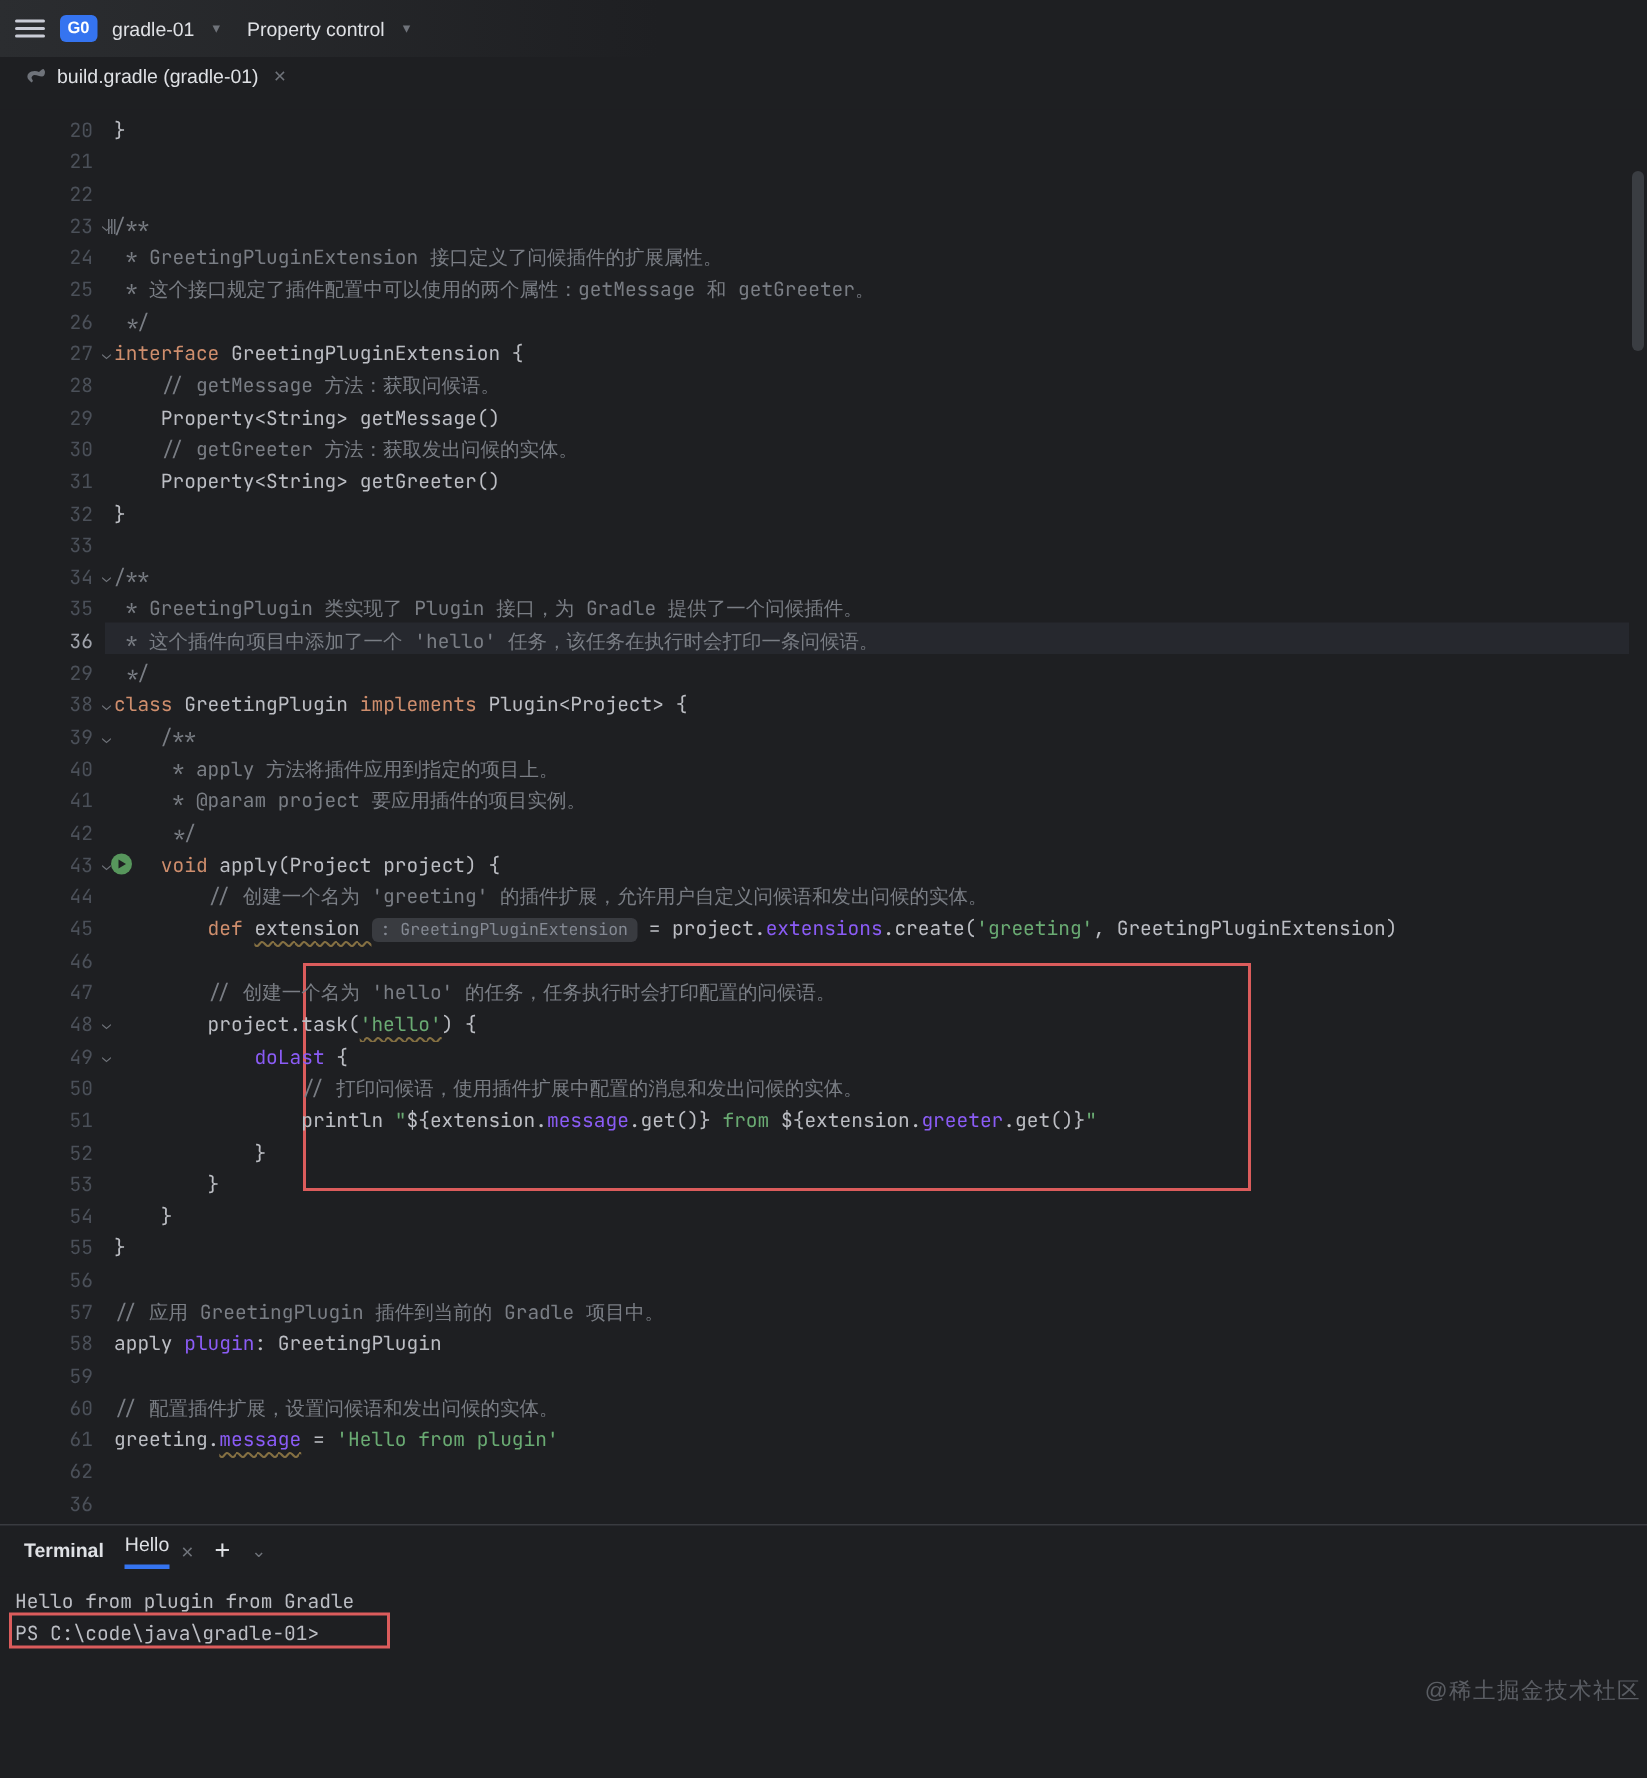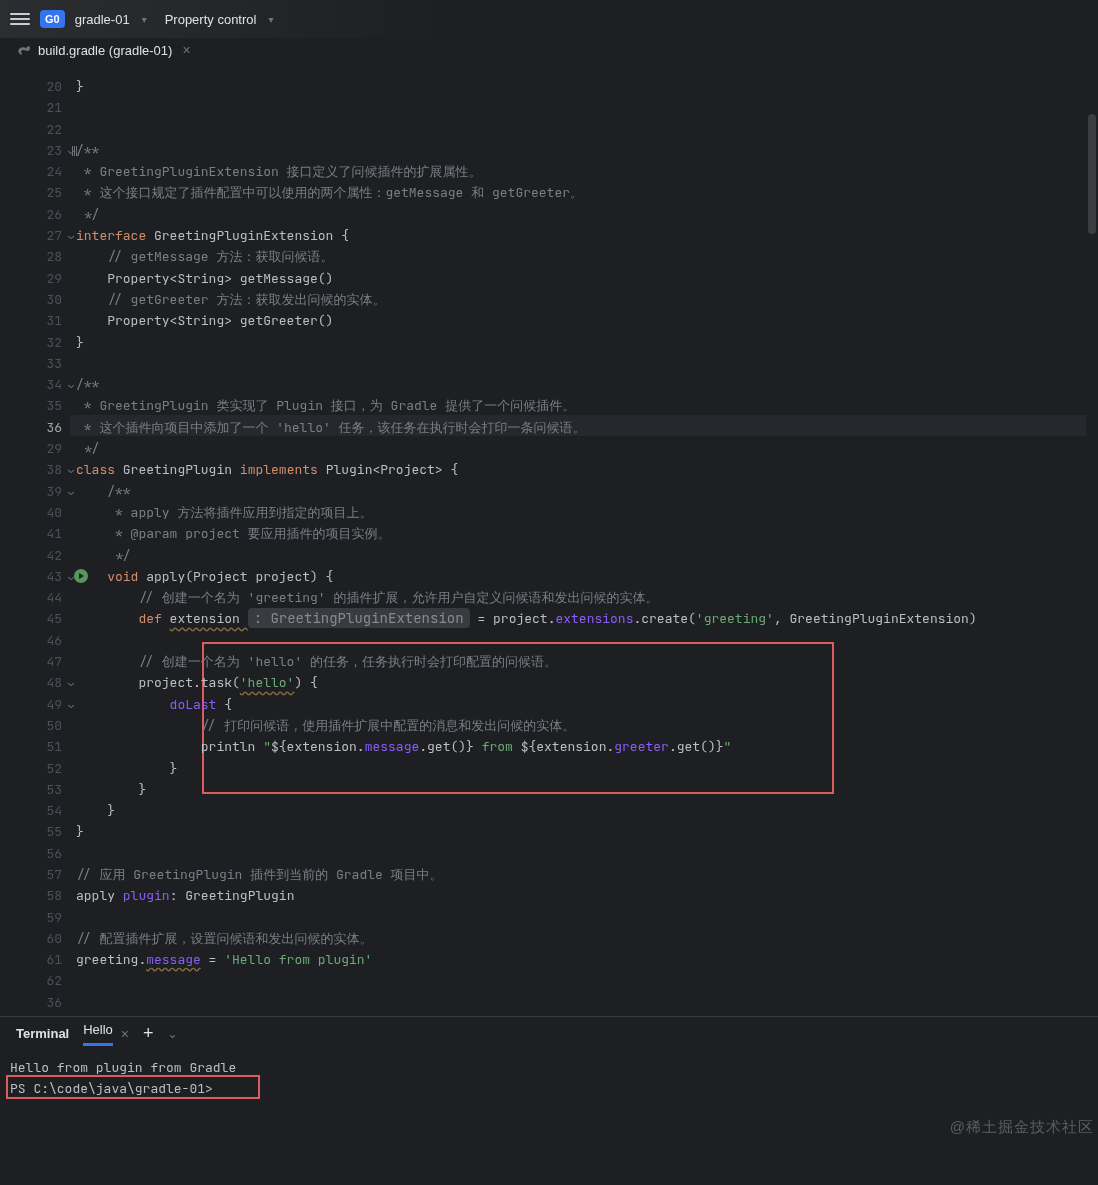--- a/index.html
+++ b/index.html
@@ -49,21 +49,21 @@
 .indent-bar { position: absolute; right: -8px; width: 6px; height: 10px; display: flex; gap: 1px; }
 .indent-bar span { width: 1px; background: #6f737a; }
 .code-area { flex: 1; padding-left: 6px; padding-top: 2px; position: relative; }
 .code-row { height: 21.3px; white-space: pre; }
 .c-comment { color: #7a7e85; }
 .c-keyword { color: #cf8e6d; }
 .c-string { color: #6aab73; }
 .c-method { color: #bcbec4; }
 .c-prop { color: #8b5cf6; }
 .c-default { color: #bcbec4; }
-.c-param-hint { background: #393b40; color: #858a94; border-radius: 4px; padding: 1px 6px; font-size: 14px; }
+.c-param-hint { background: #393b40; color: #858a94; border-radius: 4px; padding: 1px 6px; font-size: 11px; }
 .wavy { text-decoration: underline wavy #857042; text-underline-offset: 3px; }
 .highlight-box {
   position: absolute;
   border: 2px solid #db5c5c;
   pointer-events: none;
 }
 .box1 { left: 132px; top: 568px; width: 632px; height: 152px; }
 .current-line { position: absolute; left: 0; right: 0; height: 21.3px; background: #26282e; z-index: 0; }
 .scrollbar-track { position: absolute; right: 0; top: 0; width: 12px; height: 100%; background: #1e1f22; }
 .scrollbar-thumb { position: absolute; right: 2px; top: 40px; width: 8px; height: 120px; background: #3a3d42; border-radius: 4px; }

